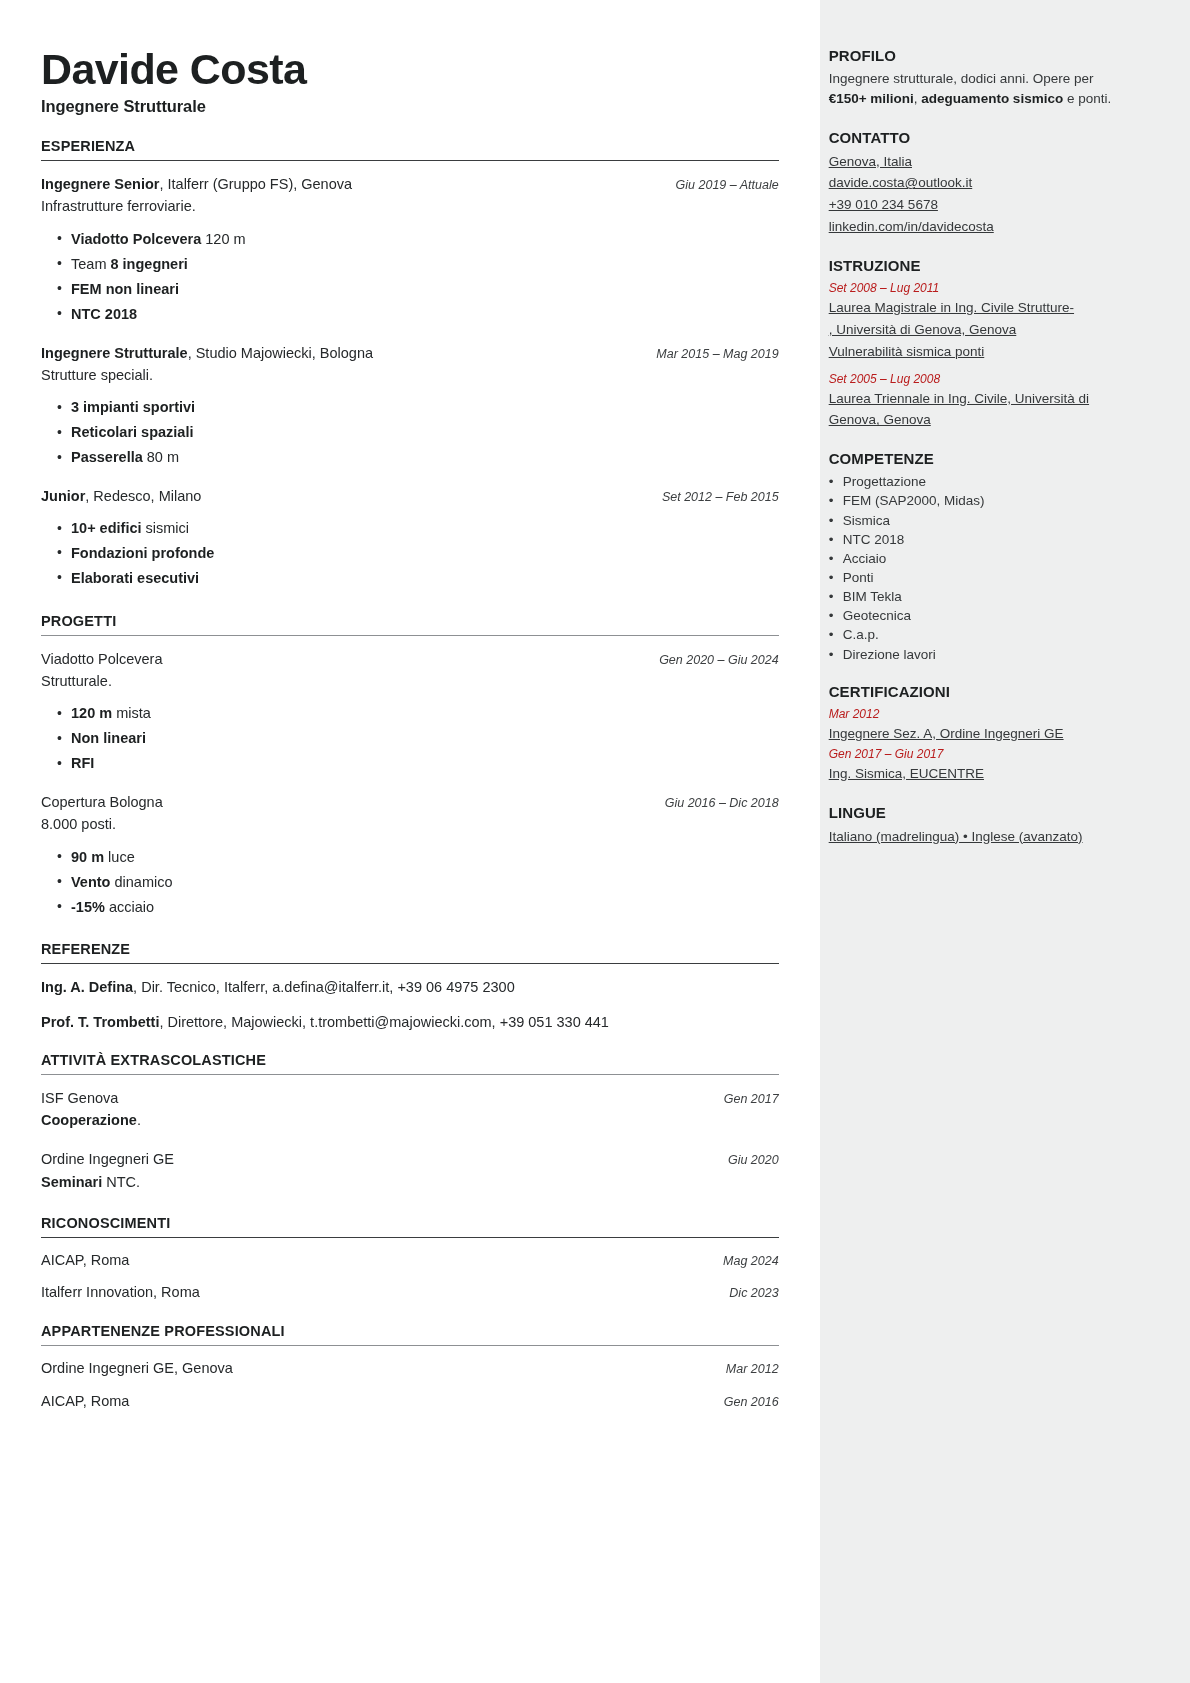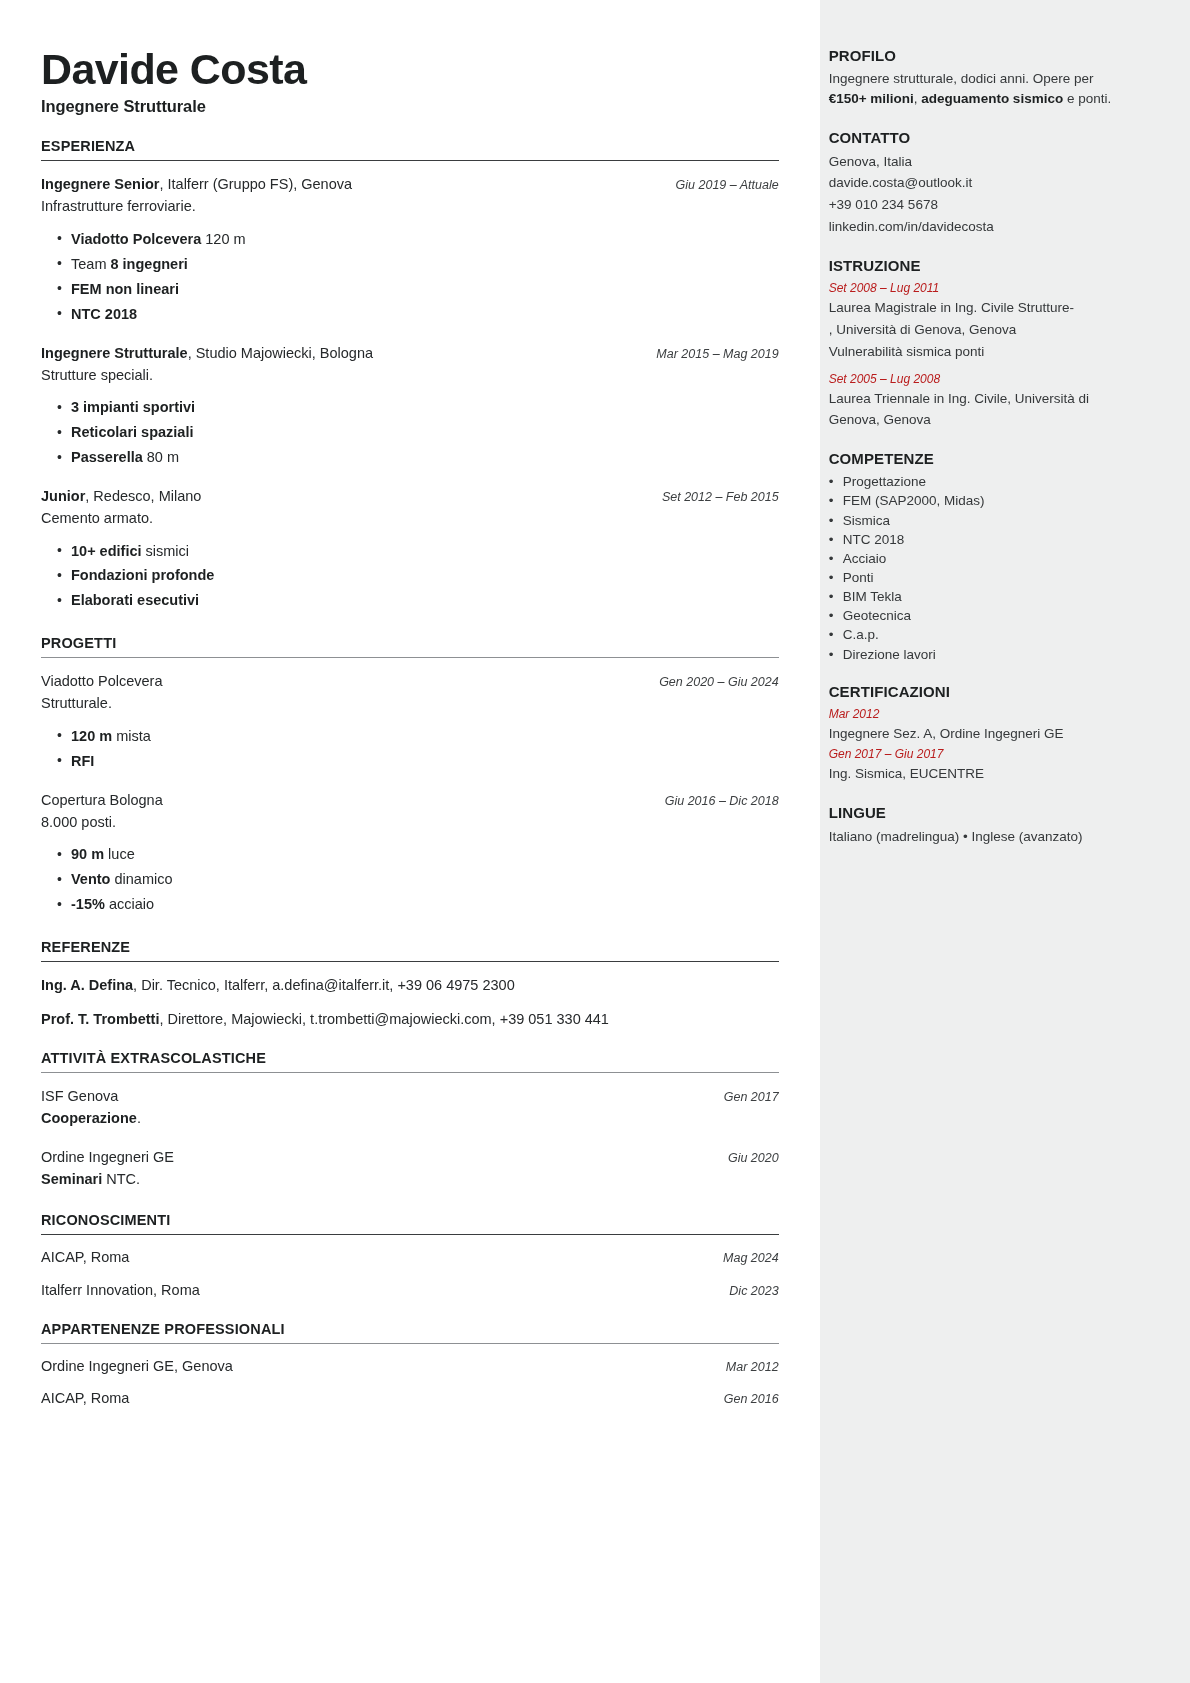--- a/index.html
+++ b/index.html
@@ -158,20 +158,21 @@
   .side-text {
     font-size: 13.5px;
     line-height: 1.5;
     color: #35383a;
   }
   .side-text b { font-weight: bold; color: #1d2021; }
   .side-line {
     font-size: 13.5px;
     line-height: 1.62;
     color: #35383a;
+    text-decoration: underline;
   }
   .side-date {
     font-size: 12px;
     font-style: italic;
     color: #b91c1c;
     line-height: 1.5;
   }
   .edu-block { margin-bottom: 7px; }
   .edu-block:last-child { margin-bottom: 0; }
   ul.side-bullets { list-style: none; margin: 0; padding: 0; }
@@ -226,21 +227,20 @@
               <li><b>3 impianti sportivi</b></li>
               <li><b>Reticolari spaziali</b></li>
               <li><b>Passerella</b><span> 80 m</span></li>
             </ul>
           </div>
           <div class="entry">
             <div class="entry-head">
               <div class="entry-title"><b>Junior</b><span>, Redesco, Milano</span></div>
               <div class="entry-date">Set 2012 – Feb 2015</div>
             </div>
-            <div class="entry-sub">Cemento armato.</div>
             <ul class="bullets">
               <li><b>10+ edifici</b><span> sismici</span></li>
               <li><b>Fondazioni profonde</b></li>
               <li><b>Elaborati esecutivi</b></li>
             </ul>
           </div>
         </div>
     </div>
 
     <div class="section">
@@ -248,20 +248,21 @@
       <div class="rule thin"></div>
       <div id="project-entries">
           <div class="entry">
             <div class="entry-head">
               <div class="entry-title"><span>Viadotto Polcevera</span></div>
               <div class="entry-date">Gen 2020 – Giu 2024</div>
             </div>
             <div class="entry-sub">Strutturale.</div>
             <ul class="bullets">
               <li><b>120 m</b><span> mista</span></li>
+              <li><b>Non lineari</b></li>
               <li><b>RFI</b></li>
             </ul>
           </div>
           <div class="entry">
             <div class="entry-head">
               <div class="entry-title"><span>Copertura Bologna</span></div>
               <div class="entry-date">Giu 2016 – Dic 2018</div>
             </div>
             <div class="entry-sub">8.000 posti.</div>
             <ul class="bullets">

